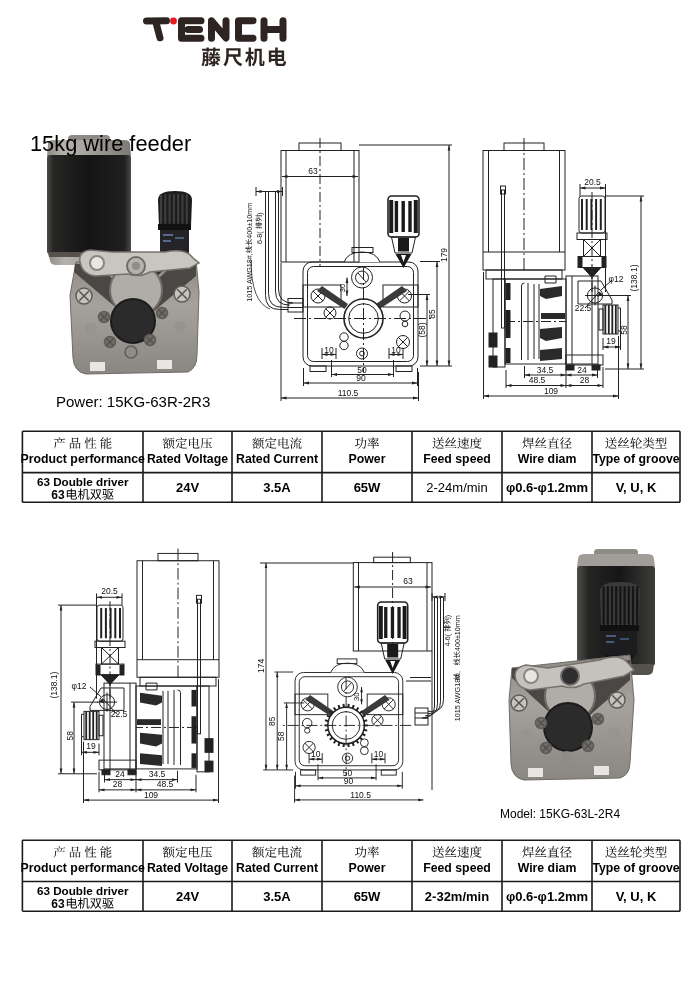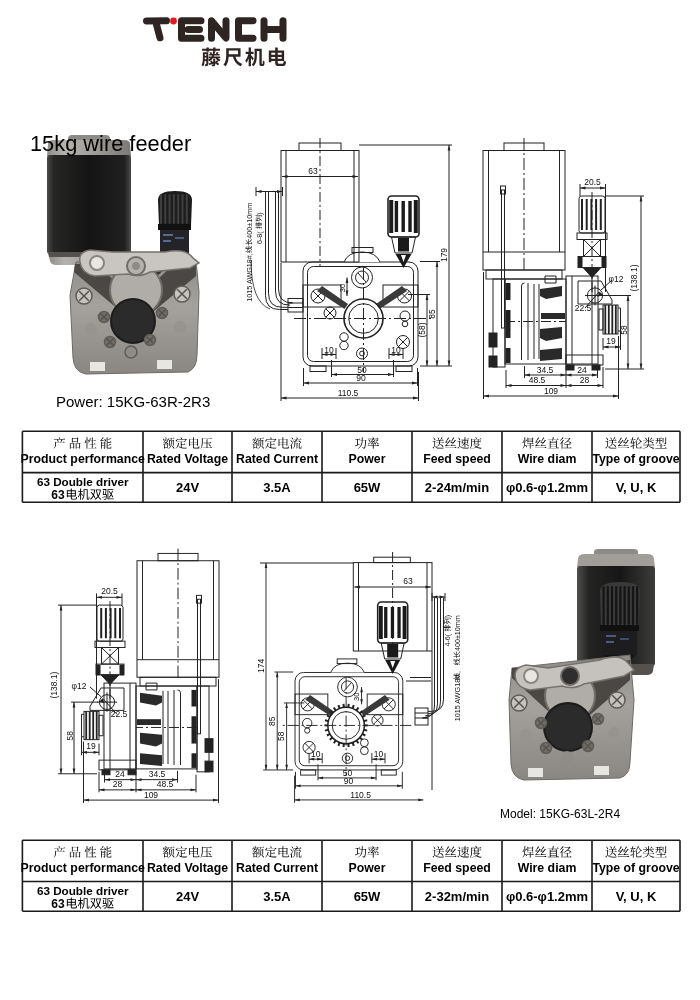--- a/index.html
+++ b/index.html
@@ -695,21 +695,21 @@
     <div style="position:absolute;left:277.0px;top:451.8px;transform:translateX(-50%);white-space:nowrap;font-size:12.3px;font-weight:bold;color:#000;">Rated Current</div>
     <div style="position:absolute;left:367.0px;top:451.8px;transform:translateX(-50%);white-space:nowrap;font-size:12.3px;font-weight:bold;color:#000;">Power</div>
     <div style="position:absolute;left:457.0px;top:451.8px;transform:translateX(-50%);white-space:nowrap;font-size:12.3px;font-weight:bold;color:#000;">Feed speed</div>
     <div style="position:absolute;left:547.0px;top:451.8px;transform:translateX(-50%);white-space:nowrap;font-size:12.3px;font-weight:bold;color:#000;">Wire diam</div>
     <div style="position:absolute;left:636.0px;top:451.8px;transform:translateX(-50%);white-space:nowrap;font-size:12.3px;font-weight:bold;color:#000;">Type of groove</div>
     <div style="position:absolute;left:82.7px;top:474.8px;transform:translateX(-50%);white-space:nowrap;font-size:11.7px;font-weight:bold;color:#000;">63 Double driver</div>
     <div style="position:absolute;left:51.300000000000004px;top:488.3px;font-size:12px;font-weight:bold;color:#000;">63</div>
     <div style="position:absolute;left:143px;top:480.3px;width:89px;text-align:center;font-size:13px;font-weight:bold;color:#000;">24V</div>
     <div style="position:absolute;left:232px;top:480.3px;width:90px;text-align:center;font-size:13px;font-weight:bold;color:#000;">3.5A</div>
     <div style="position:absolute;left:322px;top:480.3px;width:90px;text-align:center;font-size:13px;font-weight:bold;color:#000;">65W</div>
-    <div style="position:absolute;left:412px;top:480.3px;width:90px;text-align:center;font-size:13px;font-weight:bold;color:#000;">2-24m/min</div>
+    <div style="position:absolute;left:412px;top:480.3px;width:90px;text-align:center;font-size:13px;font-weight:normal;color:#000;">2-24m/min</div>
     <div style="position:absolute;left:502px;top:480.3px;width:90px;text-align:center;font-size:13px;font-weight:bold;color:#000;">φ0.6-φ1.2mm</div>
     <div style="position:absolute;left:592px;top:480.3px;width:88px;text-align:center;font-size:13px;font-weight:bold;color:#000;">V, U, K</div>
     <div style="position:absolute;left:82.7px;top:860.7px;transform:translateX(-50%);white-space:nowrap;font-size:12.3px;font-weight:bold;color:#000;">Product performance</div>
     <div style="position:absolute;left:187.5px;top:860.7px;transform:translateX(-50%);white-space:nowrap;font-size:12.3px;font-weight:bold;color:#000;">Rated Voltage</div>
     <div style="position:absolute;left:277.0px;top:860.7px;transform:translateX(-50%);white-space:nowrap;font-size:12.3px;font-weight:bold;color:#000;">Rated Current</div>
     <div style="position:absolute;left:367.0px;top:860.7px;transform:translateX(-50%);white-space:nowrap;font-size:12.3px;font-weight:bold;color:#000;">Power</div>
     <div style="position:absolute;left:457.0px;top:860.7px;transform:translateX(-50%);white-space:nowrap;font-size:12.3px;font-weight:bold;color:#000;">Feed speed</div>
     <div style="position:absolute;left:547.0px;top:860.7px;transform:translateX(-50%);white-space:nowrap;font-size:12.3px;font-weight:bold;color:#000;">Wire diam</div>
     <div style="position:absolute;left:636.0px;top:860.7px;transform:translateX(-50%);white-space:nowrap;font-size:12.3px;font-weight:bold;color:#000;">Type of groove</div>
     <div style="position:absolute;left:82.7px;top:883.7px;transform:translateX(-50%);white-space:nowrap;font-size:11.7px;font-weight:bold;color:#000;">63 Double driver</div>

